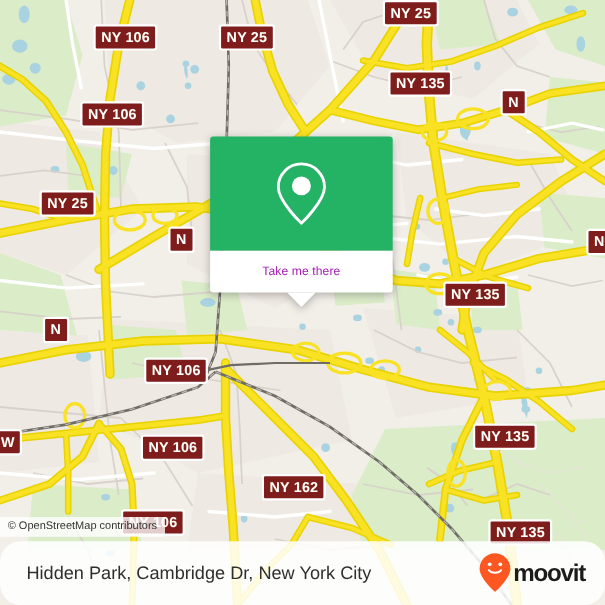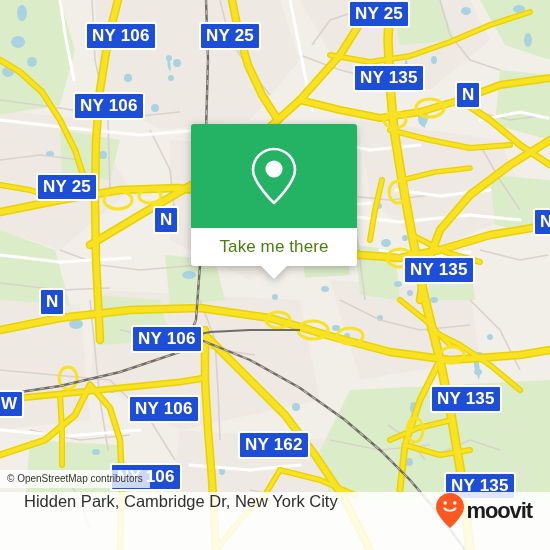--- a/index.html
+++ b/index.html
@@ -15,26 +15,26 @@
   #map {
     position: absolute; inset: 0;
     background: #f2efe9;
     overflow: hidden;
   }
   #map svg { position: absolute; top: 0; left: 0; display: block; }
 
   
   .shield {
     position: absolute;
-    background: #1d4ed8;
+    background: #7f1d1d;
     border: 2px solid #ffffff;
     border-radius: 3px;
     color: #ffffff;
     font-weight: bold;
-    font-size: 17px;
+    font-size: 13px;
     line-height: 1;
     padding: 3px 5px 4px 5px;
     white-space: nowrap;
     letter-spacing: 0.2px;
     text-shadow: 0 0 1px rgba(150,130,0,0.35);
     font-family: "Liberation Sans", sans-serif;
     z-index: 6;
   }
   .shield.sq { padding: 3px 5px 4px 5px; }
 
@@ -66,43 +66,44 @@
     display: flex; align-items: center; justify-content: center;
   }
   #callout-bottom {
     height: 38px;
     background: #ffffff;
     border-radius: 0 0 3px 3px;
     display: flex; align-items: center; justify-content: center;
     position: relative;
   }
   #callout-label {
-    color: #4d7c0f;
-    font-size: 17px;
+    color: #a21caf;
+    font-size: 11px;
     letter-spacing: 0.1px;
     font-family: "Liberation Sans", sans-serif;
   }
   #callout-tail {
     position: absolute;
     left: 50%; bottom: -13px;
     width: 0; height: 0;
     margin-left: -13px;
     border-left: 13px solid transparent;
     border-right: 13px solid transparent;
     border-top: 13px solid #ffffff;
   }
 
   
   #footer {
     position: absolute;
     left: 0; bottom: 0;
     width: 550px; height: 58px;
     background: rgba(255,255,255,0.86);
-    display: flex; align-items: flex-start;
+    display: flex; align-items: center;
     z-index: 40;
+    border-radius: 19px;
   }
   #footer-title {
     margin-left: 24px;
     font-size: 16.5px;
     color: #2f2f2f;
     white-space: nowrap;
     font-family: "Liberation Sans", sans-serif;
   }
   #brand {
     position: absolute;

